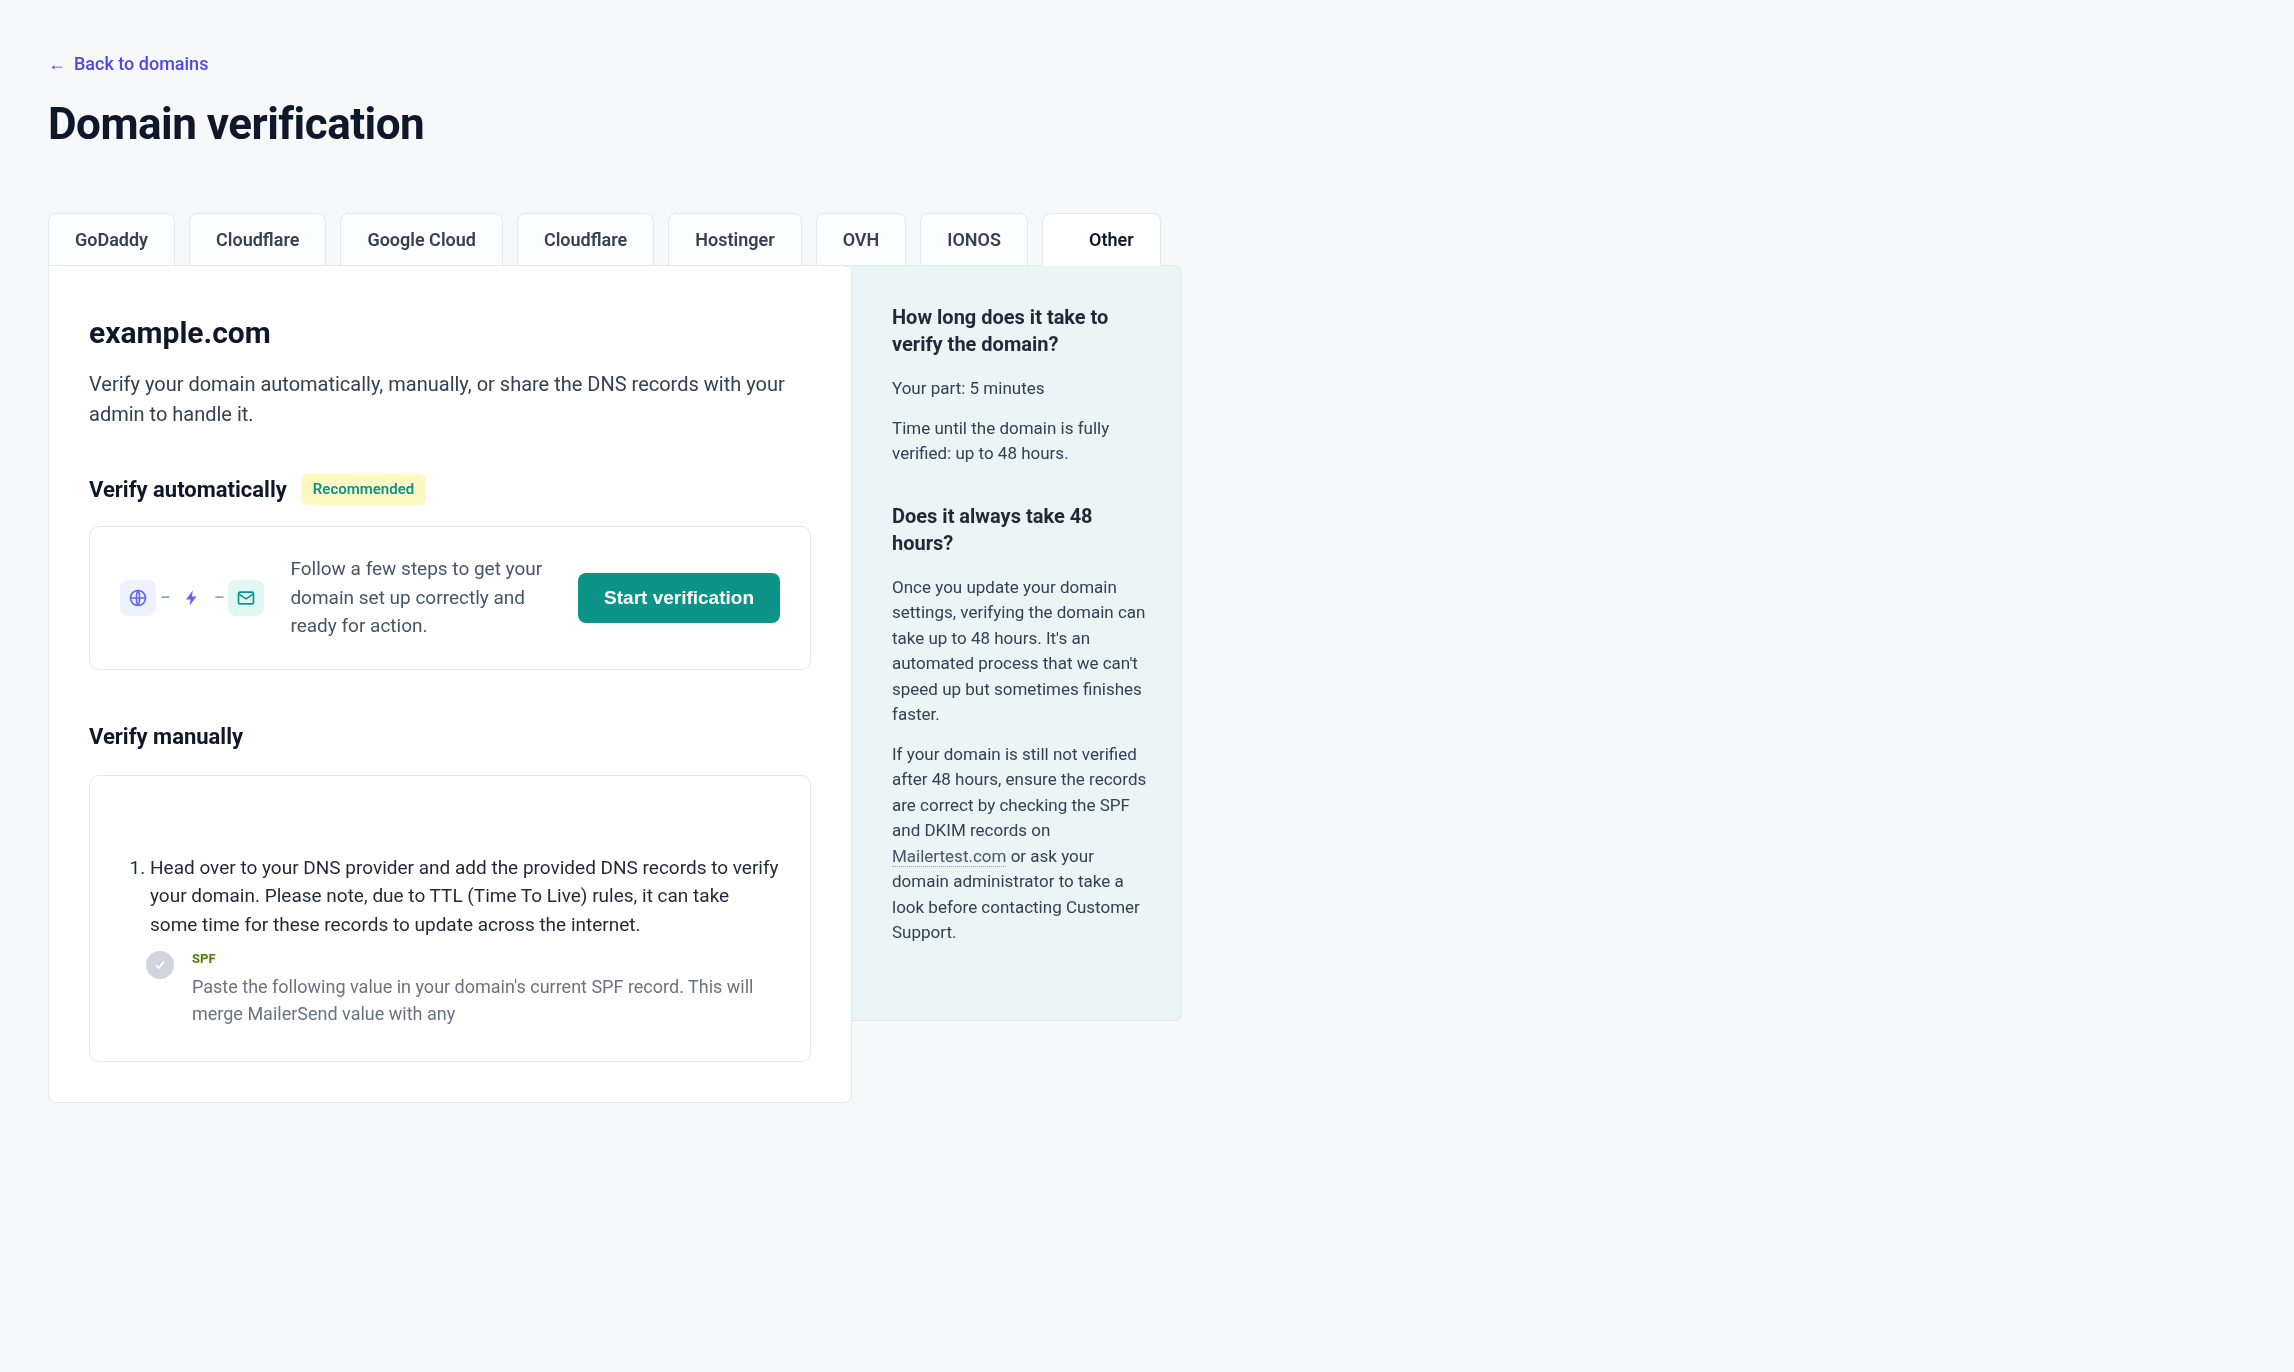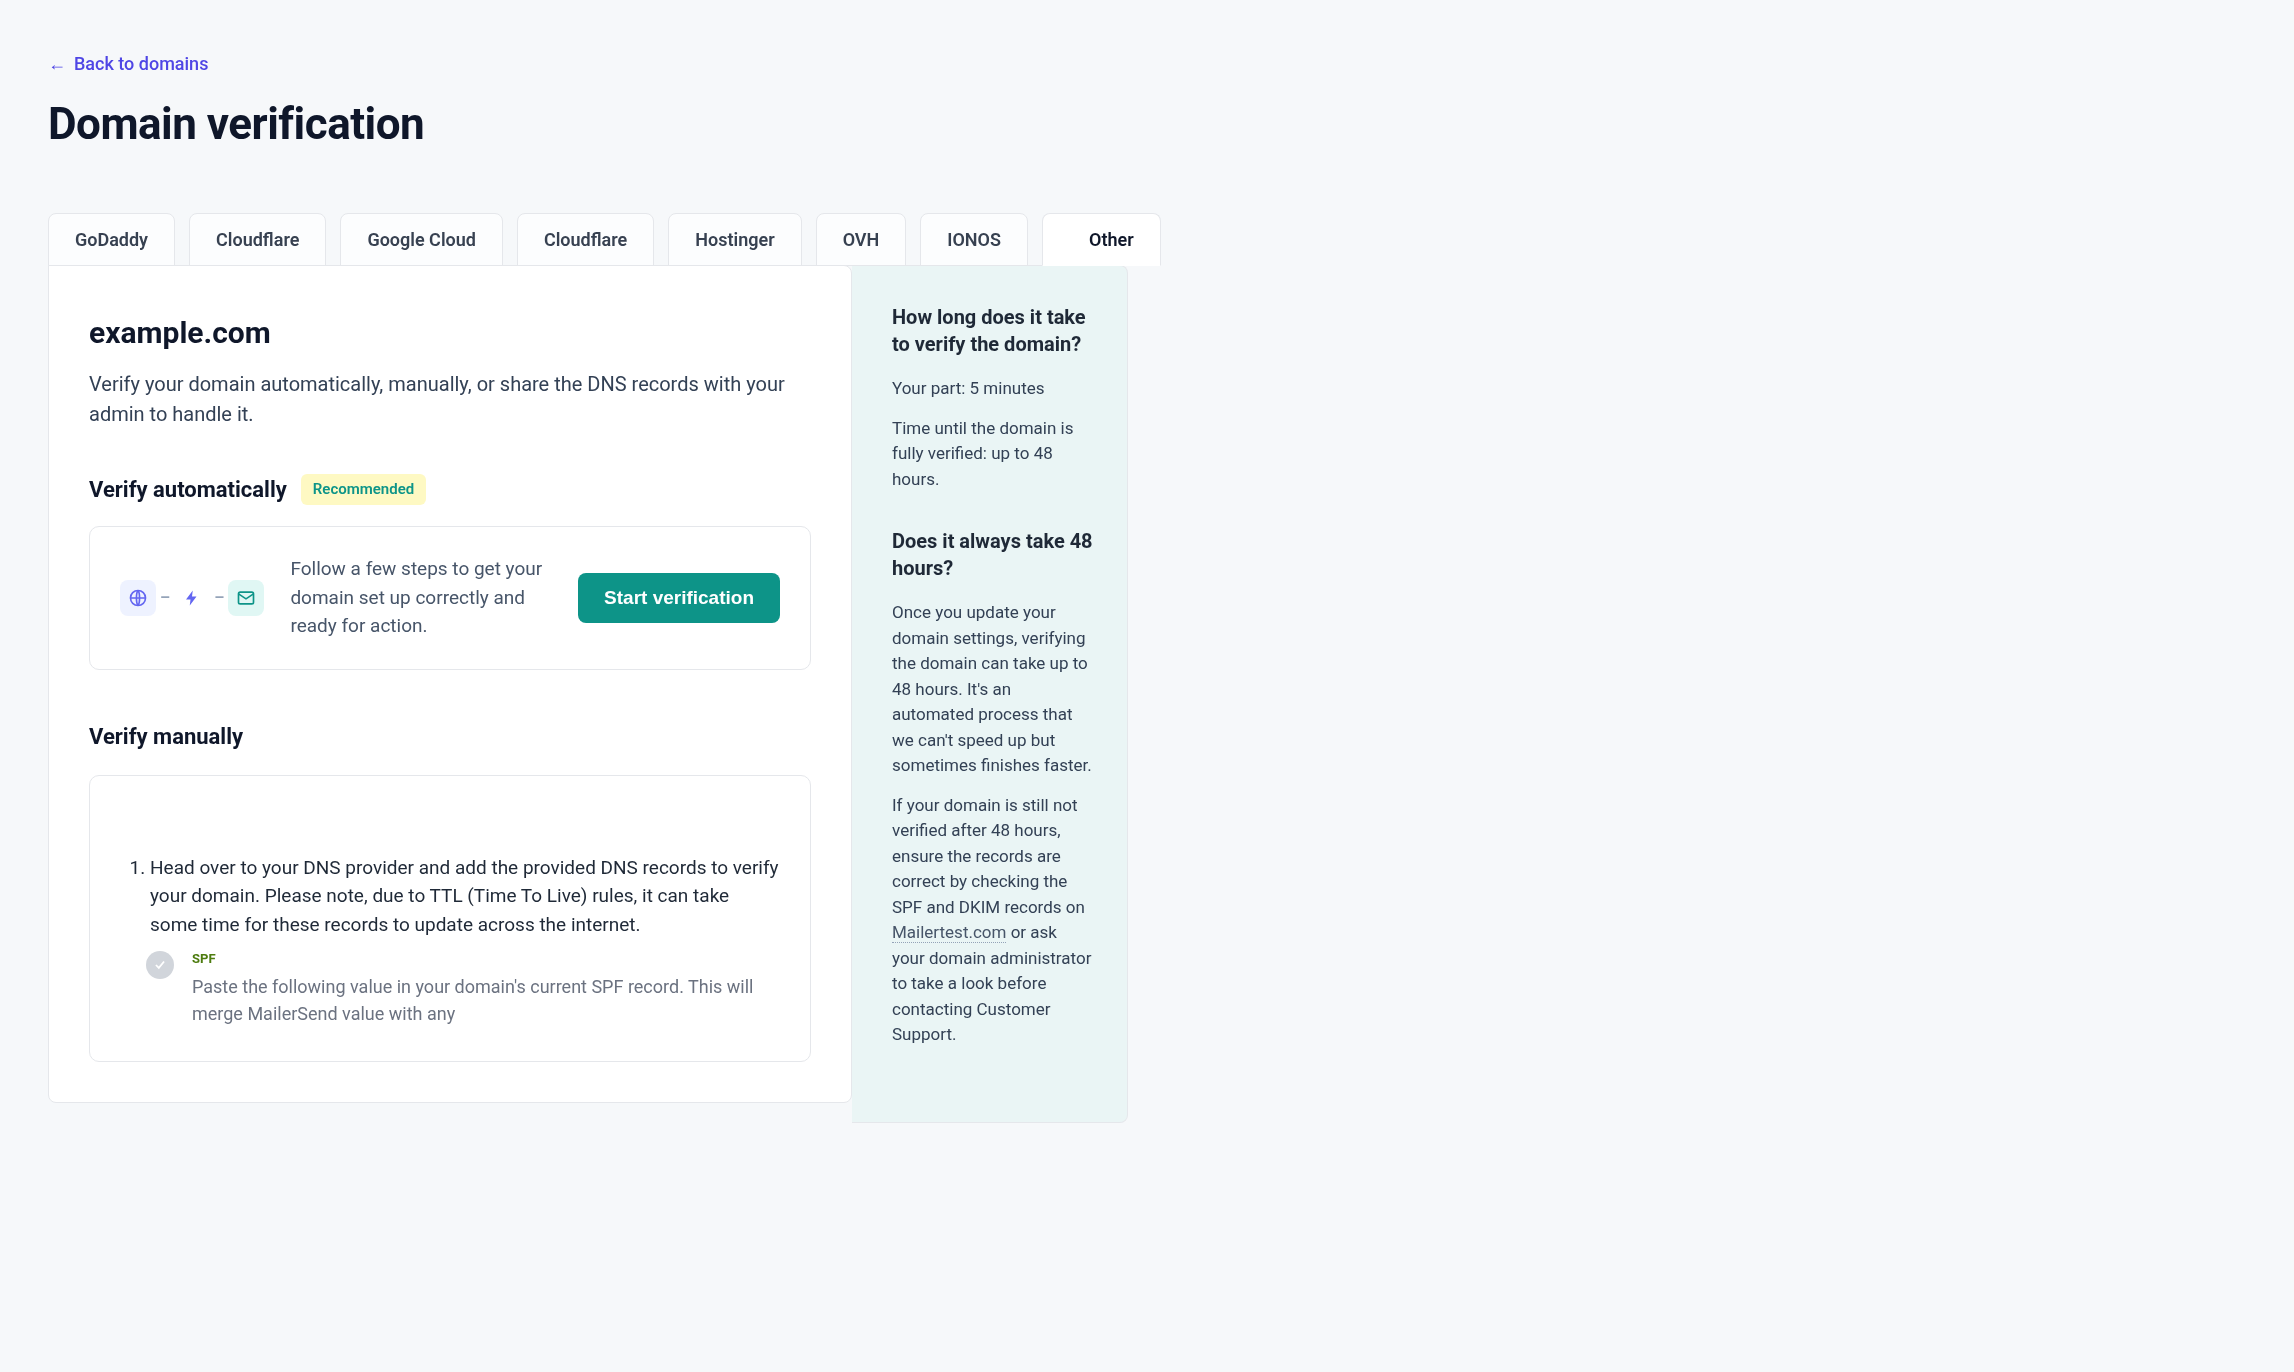--- a/index.html
+++ b/index.html
@@ -184,21 +184,21 @@
     color: #6b7280;
   }
 
   
   .sidebar {
     background: #eaf5f5;
     border: 1px solid #e5e7eb;
     border-left: none;
     border-radius: 0 8px 8px 0;
     padding: 38px 34px 38px 40px;
-    width: 276px;
+    width: 330px;
     position: relative;
     top: -1px;
     color: #1f2937;
   }
   .sidebar h4 {
     font-size: 20px;
     font-weight: 700;
     margin-bottom: 18px;
     line-height: 1.35;
   }

